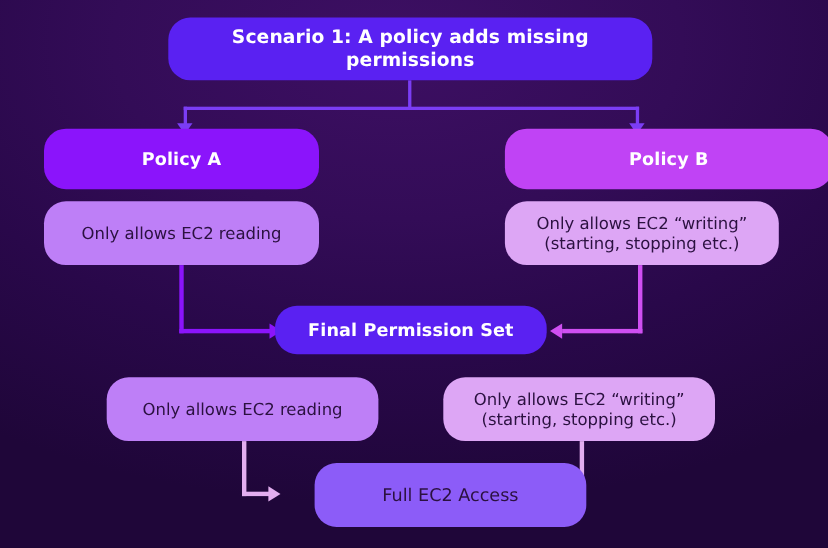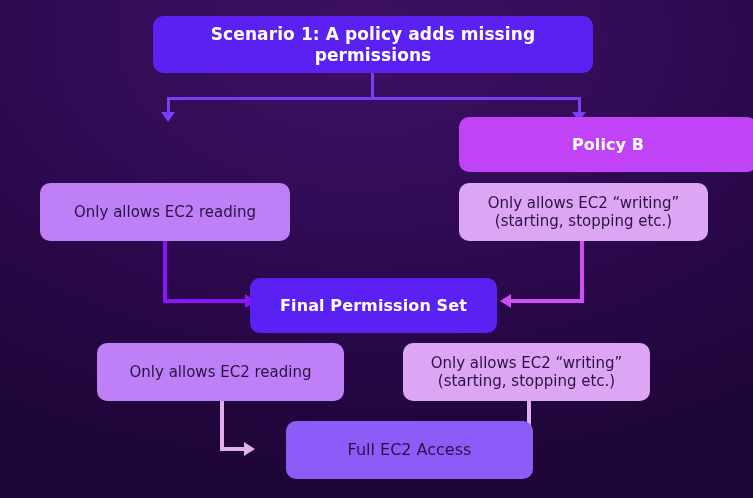--- a/index.html
+++ b/index.html
@@ -17,21 +17,21 @@
       linear-gradient(180deg, #3b0f60 0%, #2b0a4c 55%, #1d0635 100%);
     font-family: "DejaVu Sans", "Liberation Sans", sans-serif;
   }
   .node {
     position: absolute;
     box-sizing: border-box;
     display: flex;
     align-items: center;
     justify-content: center;
     text-align: center;
-    border-radius: 10px;
+    border-radius: 20px;
     line-height: 1.22;
     z-index: 3;
   }
   .node-title {
     font-weight: bold;
     color: #ffffff;
     letter-spacing: 0.1px;
   }
   .node-desc {
     font-weight: normal;
@@ -72,20 +72,23 @@
     <span>Scenario 1: A policy adds missing permissions</span>
   </div>
 
   <div class="ln" style="left:371px; top:73px; width:3px; height:26px; background:#7b3df5;"></div>
   <div class="ln" style="left:167px; top:97px; width:414px; height:3px; background:#7b3df5;"></div>
   <div class="ln" style="left:167px; top:97px; width:3px; height:16px; background:#7b3df5;"></div>
   <div class="ln" style="left:578px; top:97px; width:3px; height:16px; background:#7b3df5;"></div>
   <div class="arrow arrow-down" style="left:161px; top:112px; border-top:10px solid #7b3df5;"></div>
   <div class="arrow arrow-down" style="left:572px; top:112px; border-top:10px solid #7b3df5;"></div>
 
+  <div class="node node-title" style="left:40px; top:117px; width:250px; height:55px; background:#8b14fb; font-size:16px;">
+    <span>Policy A</span>
+  </div>
 
   <div class="node node-desc" style="left:40px; top:183px; width:250px; height:58px; background:#be7ff7; font-size:15px;">
     <div>
       <span>Only allows EC2 reading</span>
     </div>
   </div>
 
   <div class="ln" style="left:163px; top:241px; width:4px; height:62px; background:#8b14fb;"></div>
   <div class="ln" style="left:163px; top:299px; width:85px; height:4px; background:#8b14fb;"></div>
   <div class="arrow arrow-right" style="left:245px; top:294px; border-left:11px solid #8b14fb;"></div>
@@ -98,21 +101,21 @@
     <div>
       <span>Only allows EC2 “writing”</span>
       <span>(starting, stopping etc.)</span>
     </div>
   </div>
 
   <div class="ln" style="left:580px; top:241px; width:4px; height:62px; background:#cf4ff2;"></div>
   <div class="ln" style="left:511px; top:299px; width:73px; height:4px; background:#cf4ff2;"></div>
   <div class="arrow arrow-left" style="left:500px; top:294px; border-right:11px solid #cf4ff2;"></div>
 
-  <div class="node node-title" style="left:250px; top:278px; width:247px; height:55px; background:#5a21f2; font-size:16px;">
+  <div class="node node-title" style="left:250px; top:278px; width:247px; height:44px; background:#5a21f2; font-size:16px;">
     <span>Final Permission Set</span>
   </div>
 
   <div class="node node-desc" style="left:97px; top:343px; width:247px; height:58px; background:#be7ff7; font-size:15px;">
     <div>
       <span>Only allows EC2 reading</span>
     </div>
   </div>
 
   <div class="node node-desc" style="left:403px; top:343px; width:247px; height:58px; background:#dda6f5; font-size:15px;">

